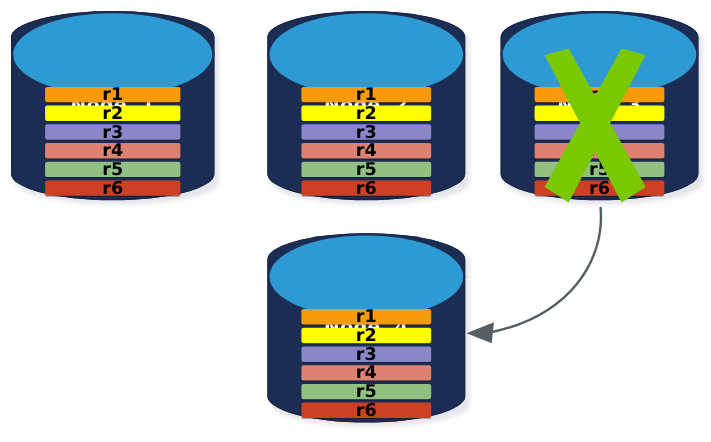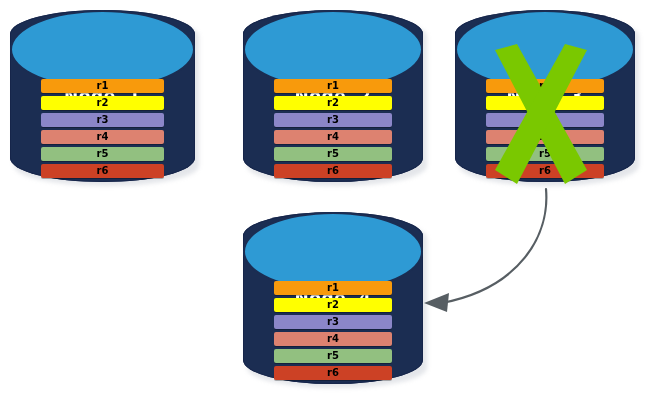--- a/index.html
+++ b/index.html
@@ -88,21 +88,21 @@
     gap: 3px;
   }
   .record {
     height: 14px;
     border-radius: 2px;
     display: flex;
     align-items: center;
     justify-content: center;
     color: #000000;
     font-weight: bold;
-    font-size: 10px;
+    font-size: 16px;
     line-height: 1;
     box-shadow: 0 1px 0 rgba(0,0,0,0.28);
   }
 
   
   .fail-x {
     position: absolute;
     z-index: 6;
     pointer-events: none;
   }

